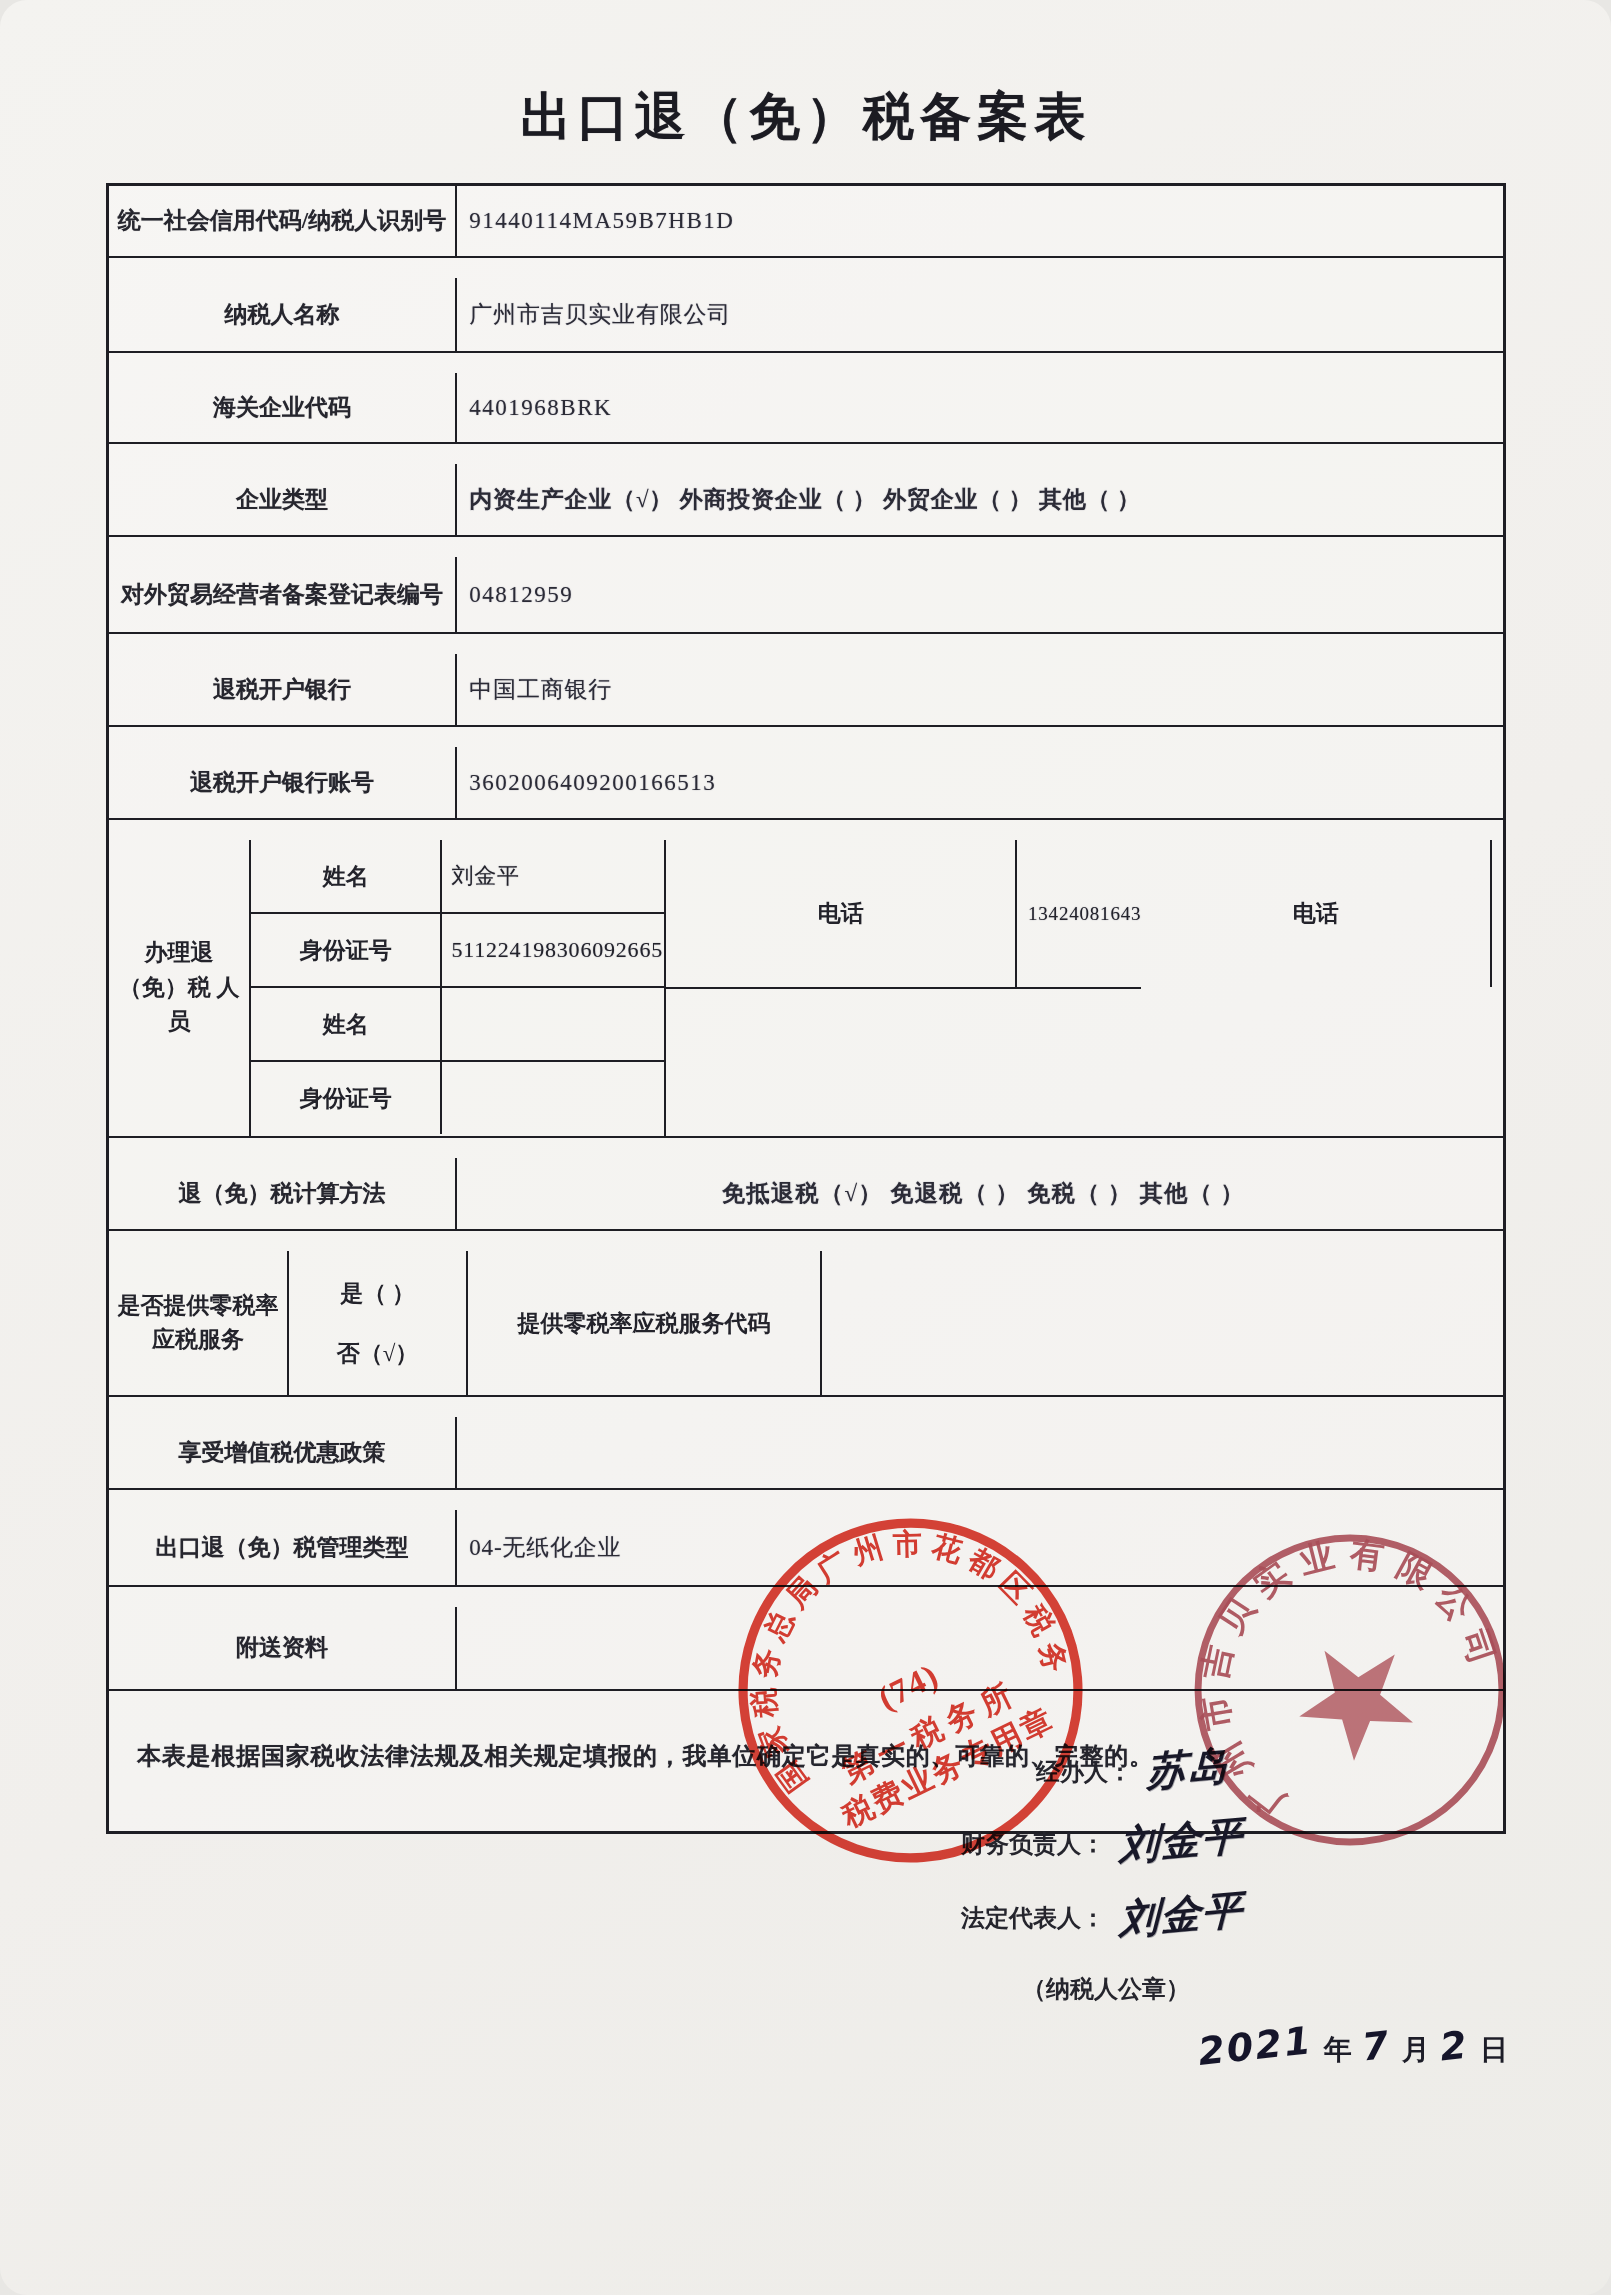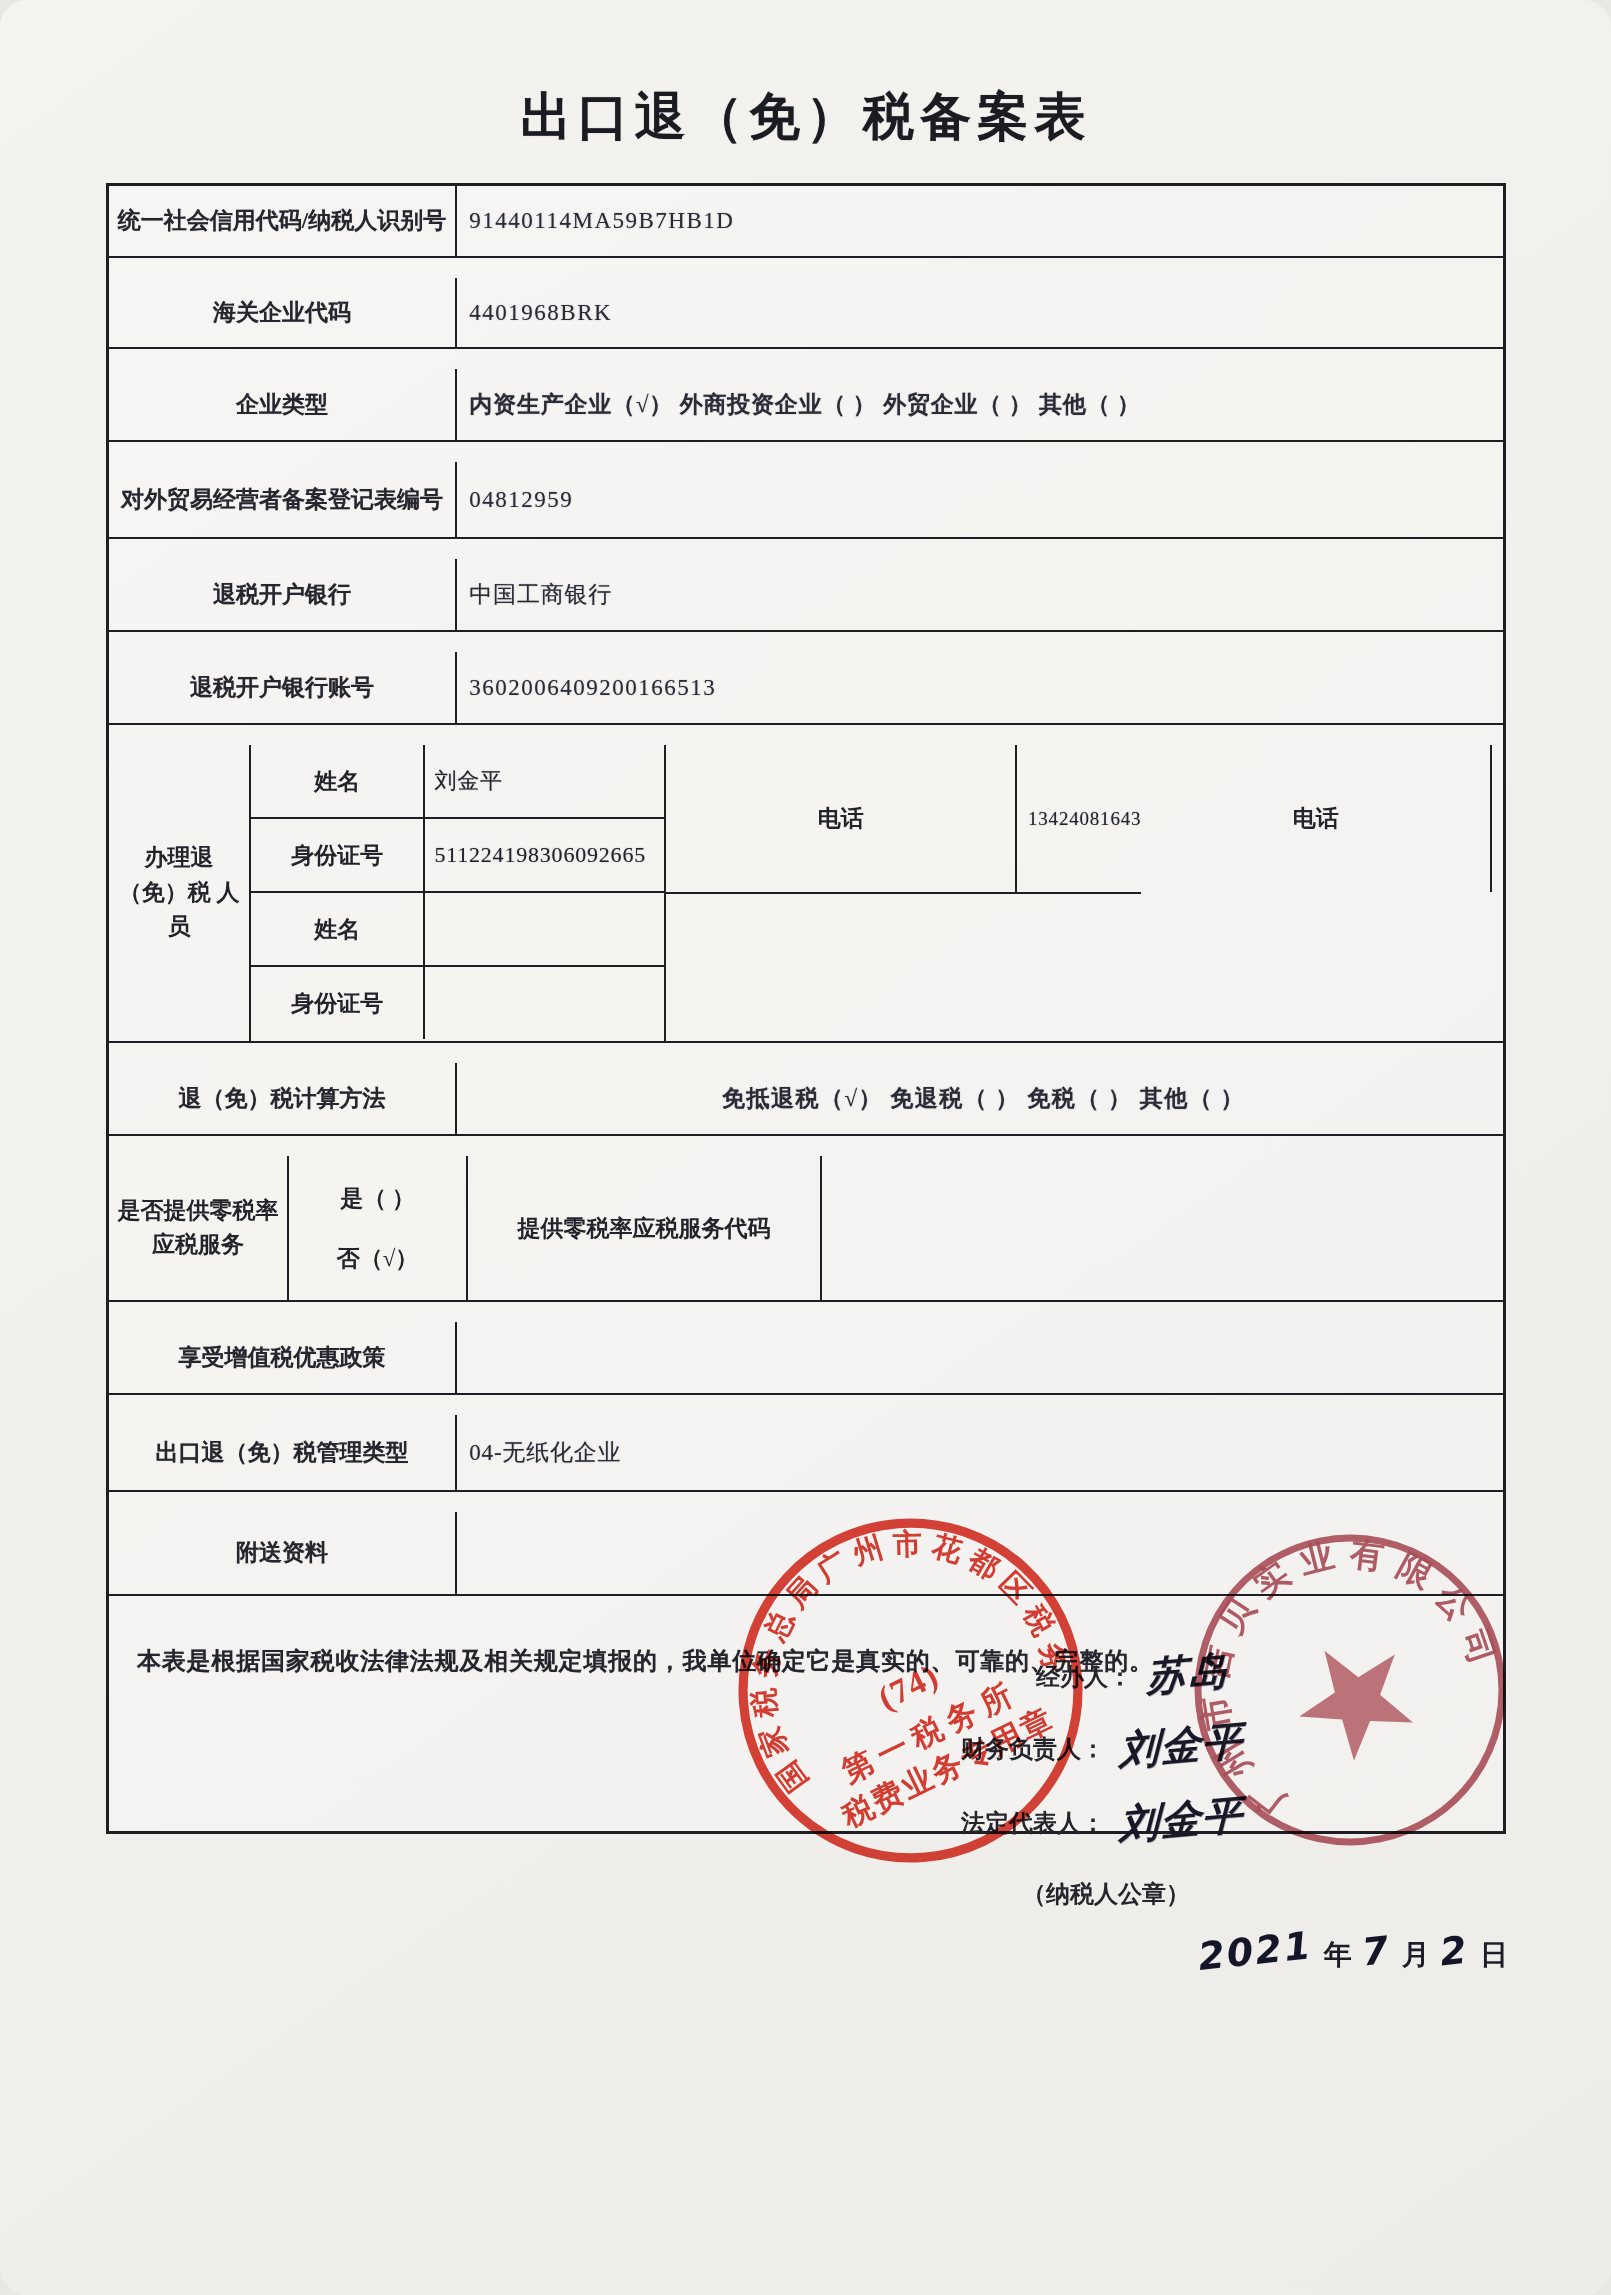--- a/index.html
+++ b/index.html
@@ -41,21 +41,21 @@
     letter-spacing:0.8px;
   }
   .val.center{justify-content:center;padding-left:7px;font-weight:bold;letter-spacing:1.5px;}
   .mono-ish{letter-spacing:1.5px;}
   
   .p-lbl{width:180px;border-right:2.3px solid #1e1e24;justify-content:center;text-align:center;
          font-weight:bold;font-size:23px;line-height:1.5;padding:0 6.1px;}
   .p-mid{display:flex;flex-direction:column;width:535px;border-right:2.3px solid #1e1e24;}
   .p-subrow{display:flex;height:74px;box-sizing:border-box;}
   .p-subrow.bb{border-bottom:2.3px solid #1e1e24;}
-  .p-sub{width:174px;border-right:2.3px solid #1e1e24;justify-content:center;font-weight:bold;font-size:23px;}
+  .p-sub{width:191px;border-right:2.3px solid #1e1e24;justify-content:center;font-weight:bold;font-size:23px;}
   .p-val{flex:1;padding-left:9.2px;font-size:22px;letter-spacing:0.8px;text-shadow:0 0 1.2px rgba(40,40,70,.45);}
   .p-tel{display:flex;flex-direction:row;flex:1;}
   .p-telblock{display:flex;height:149px;box-sizing:border-box;}
   .p-telblock.bb{border-bottom:2.3px solid #1e1e24;}
   .p-tel-lbl{width:351px;border-right:2.3px solid #1e1e24;justify-content:center;font-weight:bold;font-size:23px;}
   .p-tel-val{flex:1;padding-left:10.7px;font-size:19px;letter-spacing:0.8px;text-shadow:0 0 1.2px rgba(40,40,70,.45);text-align:right;}
   
   .z-sub{width:179px;border-right:2.3px solid #1e1e24;flex-direction:column;justify-content:center;gap:29px;
          font-weight:bold;font-size:23px;text-align:center;}
   .z-code-lbl{width:354px;border-right:2.3px solid #1e1e24;justify-content:center;font-weight:bold;font-size:23px;}
@@ -94,20 +94,24 @@
 
   <div class="page-title">出口退（免）税备案表</div>
 
   <div class="form-table">
 
     <div class="row" style="height:72px">
       <div class="cell lbl">统一社会信用代码/纳税人识别号</div>
       <div class="cell val mono-ish">91440114MA59B7HB1D</div>
     </div>
 
+    <div class="row" style="height:75px">
+      <div class="cell lbl">纳税人名称</div>
+      <div class="cell val">广州市吉贝实业有限公司</div>
+    </div>
 
     <div class="row" style="height:71px">
       <div class="cell lbl">海关企业代码</div>
       <div class="cell val mono-ish">4401968BRK</div>
     </div>
 
     <div class="row" style="height:73px">
       <div class="cell lbl">企业类型</div>
       <div class="cell val" style="font-weight:bold">内资生产企业（√） 外商投资企业（ ） 外贸企业（ ） 其他（ ）</div>
     </div>

